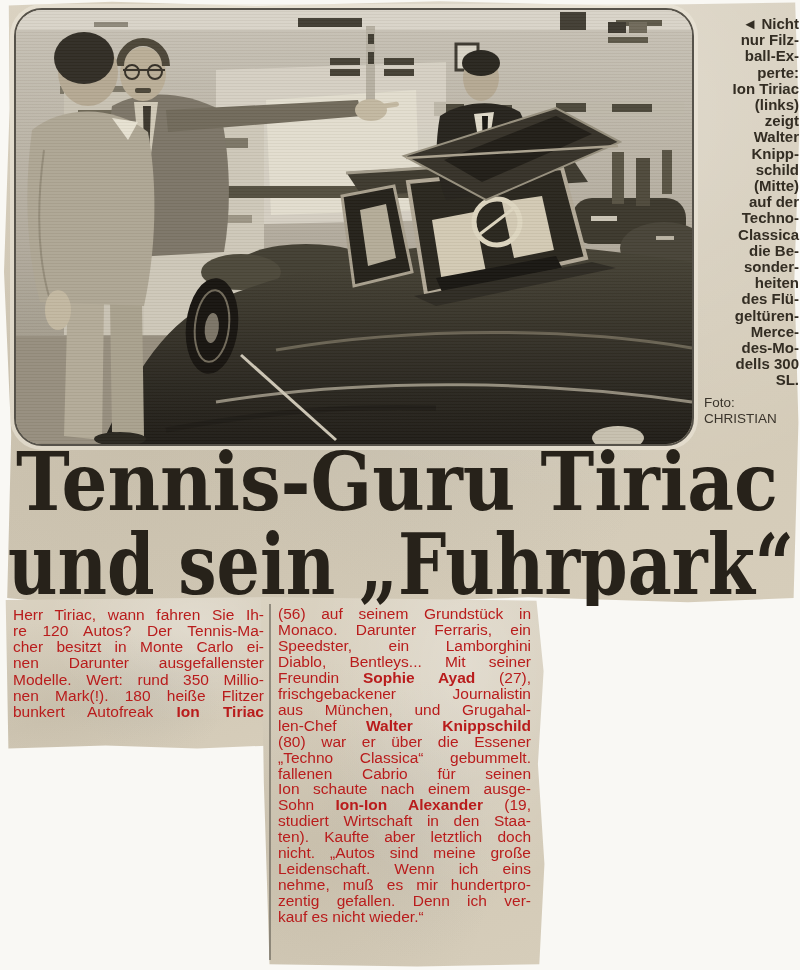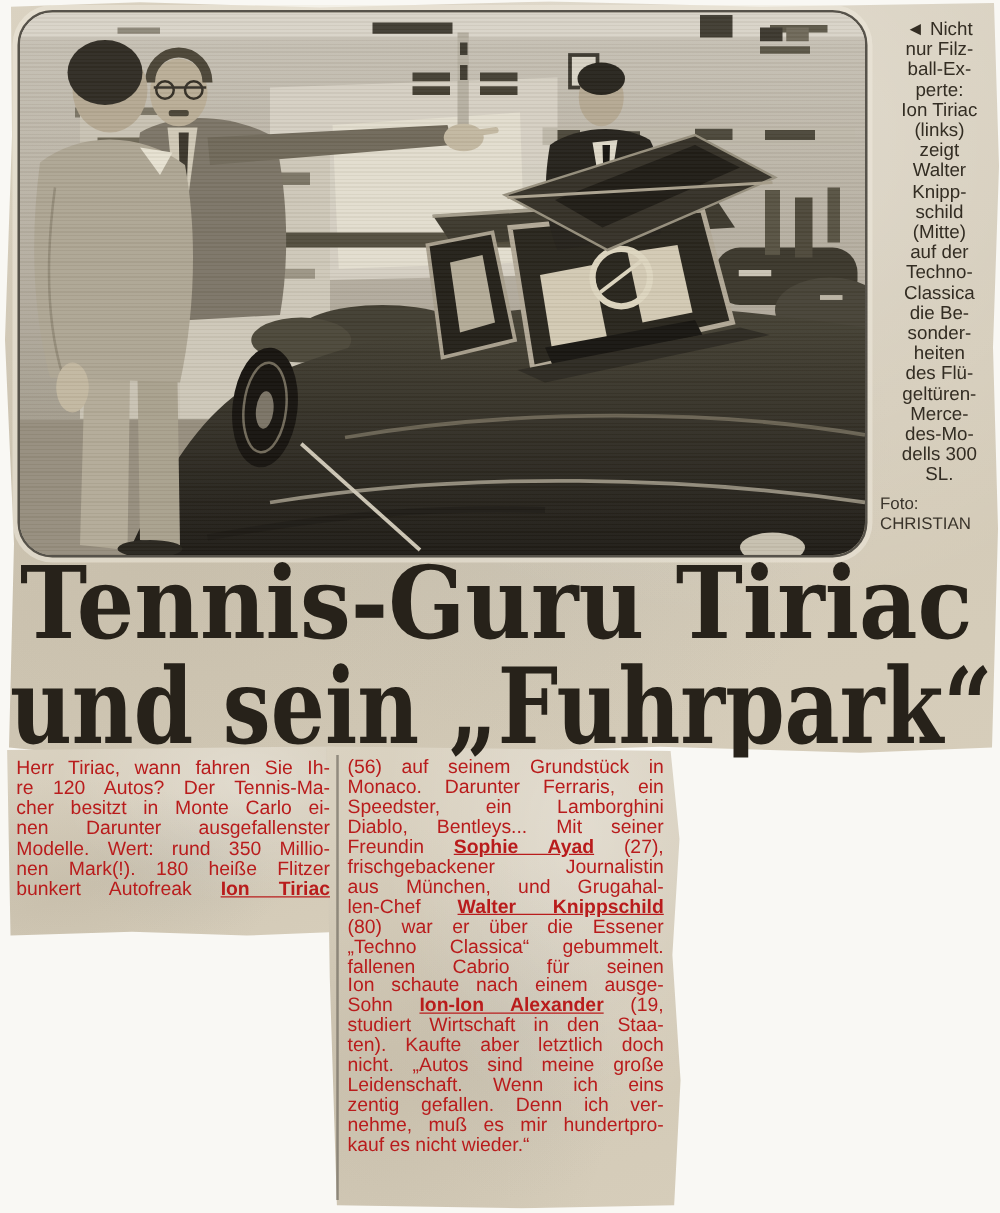--- a/index.html
+++ b/index.html
@@ -20,31 +20,31 @@
      clip-path:polygon(1% 2%, 98% 0%, 100% 97%, 72% 99%, 38% 97%, 2% 99%);}
   .paper-right{left:261px;top:597px;width:284px;height:371px;
      clip-path:polygon(0% 0%, 97% 1%, 99.5% 20%, 97.5% 45%, 99.8% 72%, 98% 99%, 55% 99.6%, 3% 99%, 1% 50%);}
   .photo{position:absolute;left:14px;top:8px;width:676px;height:434px;border-radius:28px;
      overflow:hidden;border:2px solid #56524a;box-shadow:0 0 0 4px rgba(238,233,221,.55);}
   .photo svg{display:block;width:100%;height:100%;}
   .halftone{position:absolute;inset:0;pointer-events:none;border-radius:26px;
      background:repeating-linear-gradient(0deg, rgba(80,70,50,.06) 0 1px, rgba(255,255,255,.04) 1px 3px);}
   .caption{position:absolute;left:704px;top:16px;width:95px;color:#332d23;
      font-size:15px;line-height:16.2px;}
-  .caption .tline{font-weight:400;text-align:center;}
+  .caption .tline{font-weight:700;text-align:right;}
   .credit{position:absolute;left:704px;top:395px;width:95px;color:#3a342b;
      font-size:13.5px;line-height:15.5px;font-weight:400;}
   .headline-svg{position:absolute;left:8px;top:444px;width:788px;height:162px;}
   .hl{font-family:"DejaVu Serif","Liberation Serif",serif;font-weight:bold;fill:#27221a;}
   .col{position:absolute;color:#b91c1c;font-size:15.5px;}
   .col .tline{text-align:justify;text-align-last:justify;white-space:nowrap;}
   .col .tline.last{text-align-last:left;}
   .col-left{left:13px;top:607px;width:251px;line-height:16.15px;}
   .col-right{left:278px;top:606px;width:253px;line-height:15.95px;}
-  .b{font-weight:700;text-decoration:underline;}
+  .b{font-weight:700;}
   .divider{position:absolute;left:269px;top:604px;width:1.6px;height:356px;
      background:#6a665a;opacity:.65;}
 </style>
 </head>
 <body>
 
 <div id="scan">
 
   <div class="paper paper-top"></div>
   <div class="paper paper-left"></div>
@@ -256,18 +256,18 @@
       <div class="tline"><span>len-Chef </span><span class="b">Walter Knippschild</span></div>
       <div class="tline"><span>(80) war er über die Essener</span></div>
       <div class="tline"><span>„Techno Classica“ gebummelt.</span></div>
       <div class="tline"><span>fallenen Cabrio für seinen</span></div>
       <div class="tline"><span>Ion schaute nach einem ausge-</span></div>
       <div class="tline"><span>Sohn </span><span class="b">Ion-Ion Alexander</span><span> (19,</span></div>
       <div class="tline"><span>studiert Wirtschaft in den Staa-</span></div>
       <div class="tline"><span>ten). Kaufte aber letztlich doch</span></div>
       <div class="tline"><span>nicht. „Autos sind meine große</span></div>
       <div class="tline"><span>Leidenschaft. Wenn ich eins</span></div>
+      <div class="tline"><span>nehme, muß es mir hundertpro-</span></div>
       <div class="tline"><span>zentig gefallen. Denn ich ver-</span></div>
-      <div class="tline"><span>nehme, muß es mir hundertpro-</span></div>
       <div class="tline last"><span>kauf es nicht wieder.“</span></div>
     </div>
 
 </div>
 
 </body></html>

